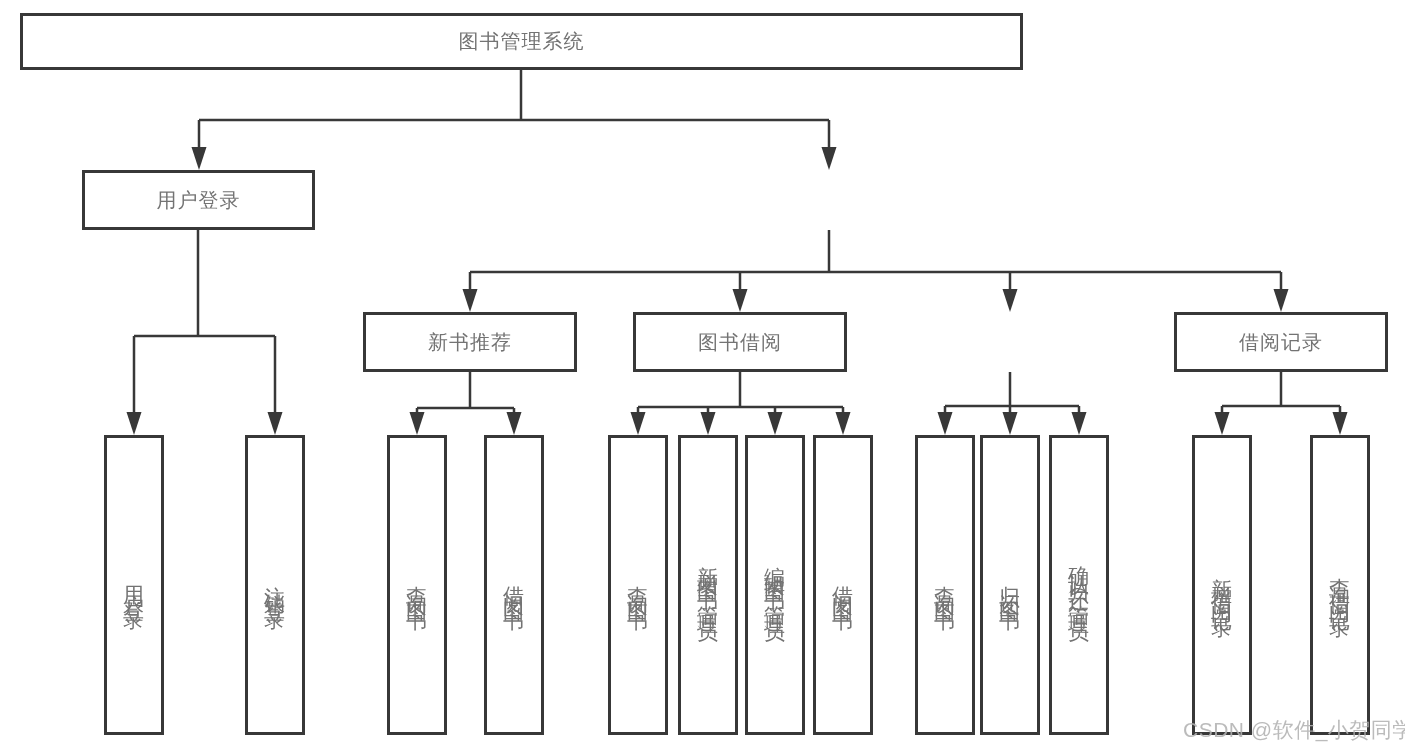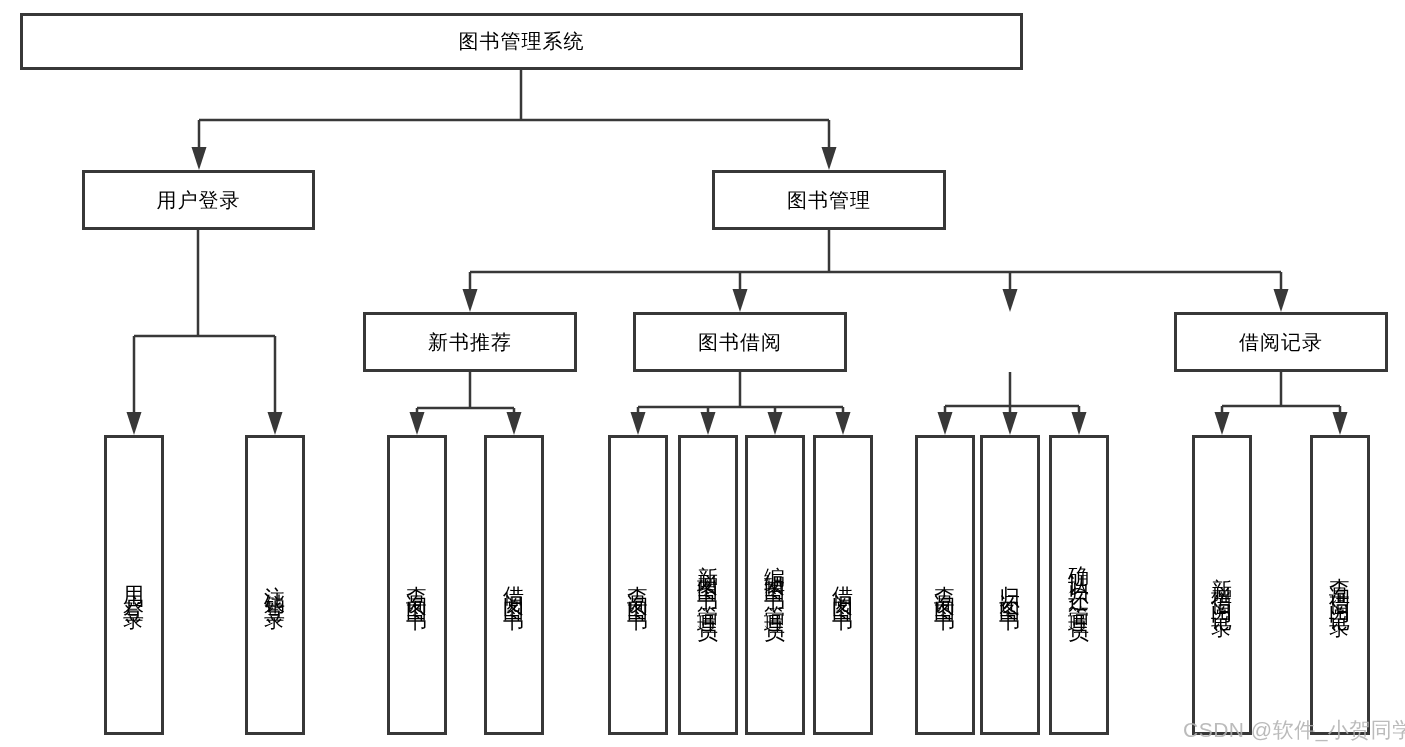--- a/index.html
+++ b/index.html
@@ -19,21 +19,21 @@
     position: absolute;
     left: 0; top: 0;
     width: 1405px; height: 747px;
     pointer-events: none;
   }
   .node {
     position: absolute;
     box-sizing: border-box;
     background: #ffffff;
     border: 3px solid #383838;
-    color: #000000;
+    color: #737373;
     display: flex;
     align-items: center;
     justify-content: center;
   }
   .hbox {
     font-size: 20px;
     letter-spacing: 1px;
     white-space: nowrap;
   }
   .vbox .vtext {
@@ -114,21 +114,20 @@
       <polygon points="1002.5,412 1017.5,412 1010,435"></polygon>
       <polygon points="1071.5,412 1086.5,412 1079,435"></polygon>
       <polygon points="1214.5,412 1229.5,412 1222,435"></polygon>
       <polygon points="1332.5,412 1347.5,412 1340,435"></polygon>
     </g>
   </svg>
 
   <div class="node hbox" id="n-root">图书管理系统</div>
 
   <div class="node hbox" id="n-b0">用户登录</div>
-  <div class="node hbox" id="n-b1">图书管理</div>
 
   <div class="node hbox" id="n-c0">新书推荐</div>
   <div class="node hbox" id="n-c1">图书借阅</div>
   <div class="node hbox" id="n-c3">借阅记录</div>
 
   <div class="node vbox" id="n-a0-0">
     <span class="vtext">用户登录</span>
   </div>
   <div class="node vbox" id="n-a0-1">
     <span class="vtext">注销登录</span>

